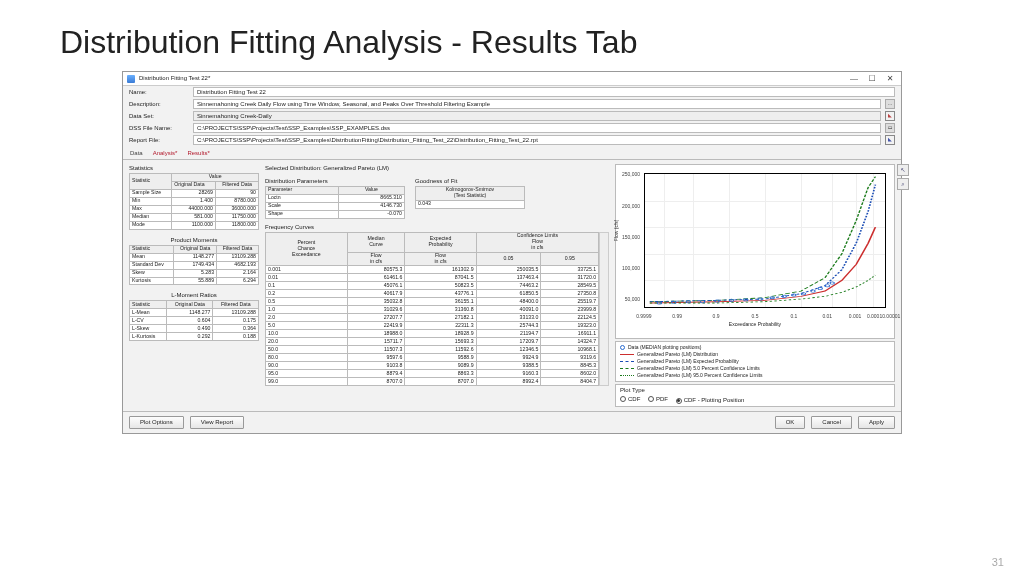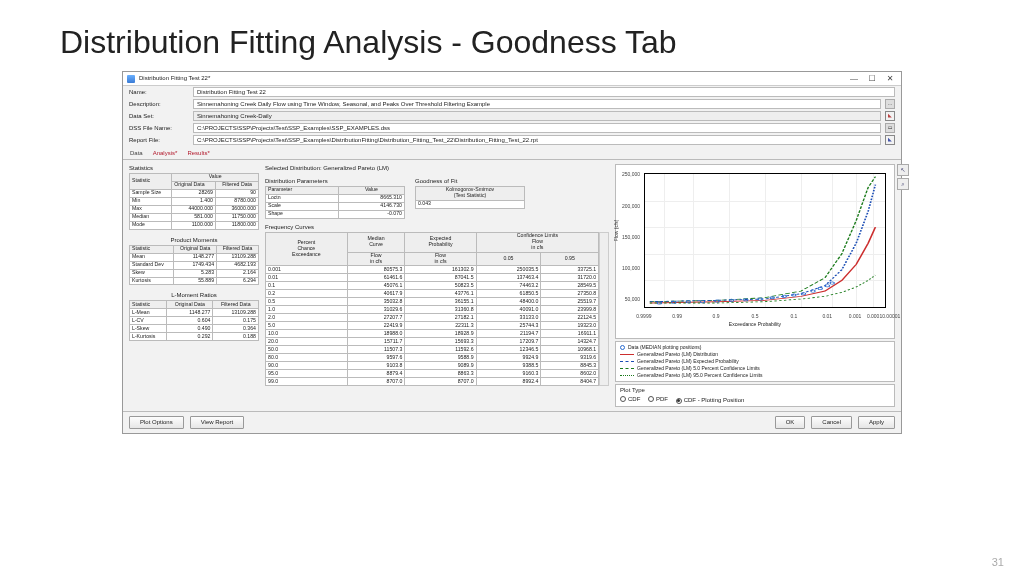--- a/index.html
+++ b/index.html
@@ -189,21 +189,21 @@
     border-radius:1px;
   }
   .footer-bar .spacer{flex:1;}
   .gof-row{display:flex; gap:10px;}
   .gof-box{flex:0 0 auto;}
   .scroll-spacer{width:10px;background:#eee;border:1px solid #ccc;}
 </style>
 </head>
 <body>
 
-<div class="slide-title">Distribution Fitting Analysis - Goodness Tab</div>
+<div class="slide-title">Distribution Fitting Analysis - Results Tab</div>
 
 <div class="window">
   <div class="titlebar">
     <span class="icon-app"></span>
     <span>Distribution Fitting Test 22*</span>
     <span class="spacer"></span>
     <span class="win-btn">—</span>
     <span class="win-btn">☐</span>
     <span class="win-btn">✕</span>
   </div>

